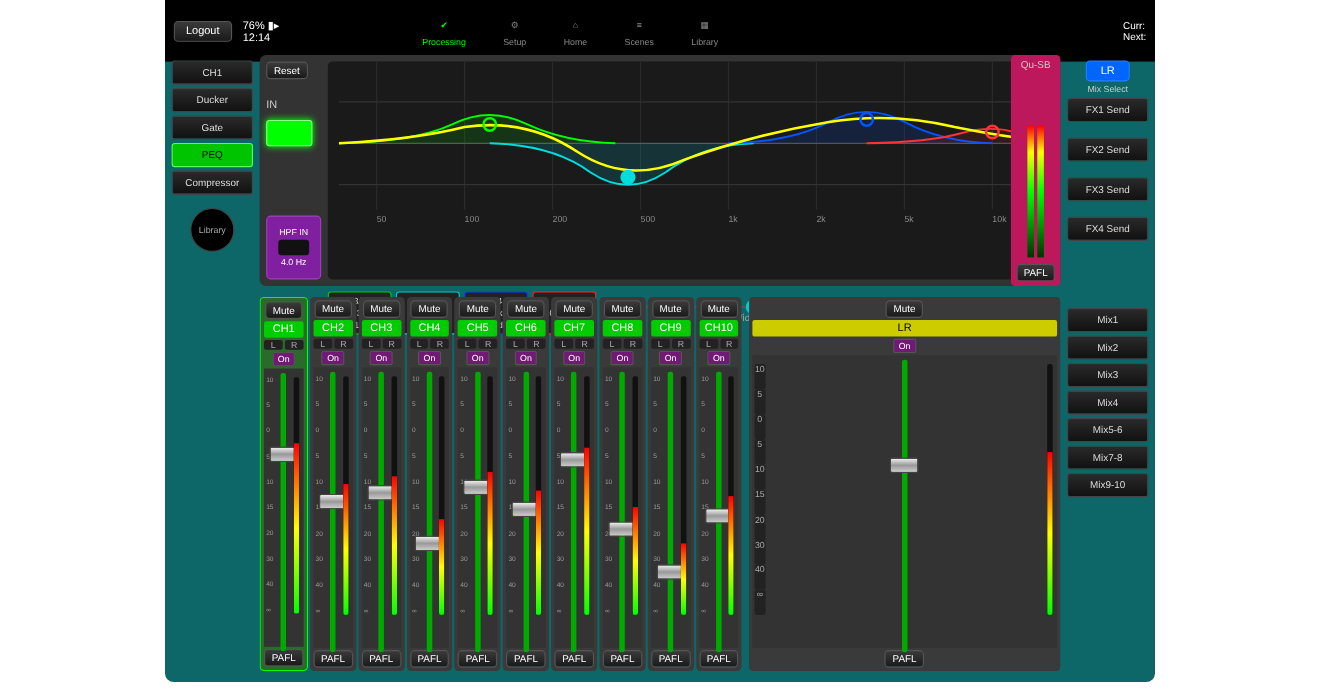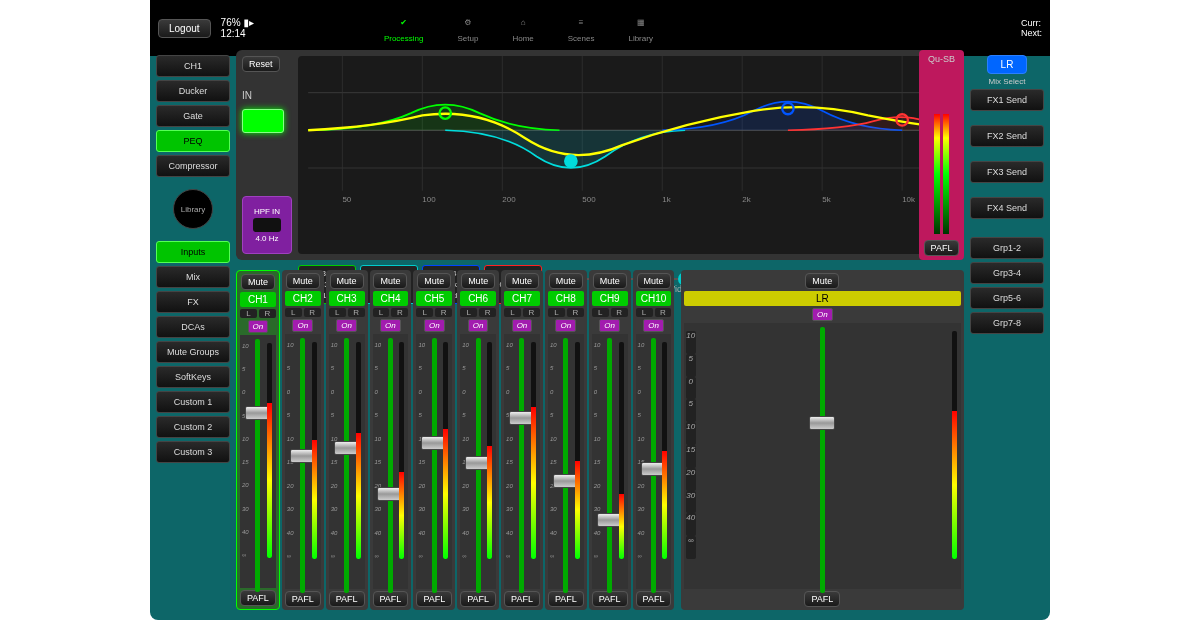--- a/index.html
+++ b/index.html
@@ -28,27 +28,27 @@
 .band { width:58px; background:#222; border:1px solid #555; border-radius:3px; font-size:8px; color:#ddd; text-align:center; padding:2px; }
 .band.g { border-color:#0c0; } .band.c { border-color:#0cc; } .band.b { border-color:#04f; } .band.r { border-color:#f22; }
 .band div { padding:1px 0; }
 .faderrow { position:absolute; left:86px; top:270px; right:86px; bottom:10px; display:flex; gap:2px; overflow:hidden; }
 .strip { width:67px; background:#3a3a3a; border-radius:4px; display:flex; flex-direction:column; align-items:center; padding:3px; gap:2px; position:relative; }
 .strip.sel { background:#2a6a2a; border:1px solid #0f0; }
 .strip.lr .chlbl { background:#cc0; color:#000; }
 .chlbl { background:#0c0; color:#fff; font-size:10px; width:100%; text-align:center; padding:2px; border-radius:2px; }
 .lr { display:flex; gap:2px; width:100%; }
 .lr span { flex:1; background:#222; text-align:center; font-size:8px; color:#aaa; border-radius:2px; }
-.on { background:#a21caf; border:1px solid #555; color:#fff; font-size:8px; padding:1px 4px; border-radius:2px;font-style:italic; }
+.on { background:#701a75; border:1px solid #555; color:#fff; font-size:8px; padding:1px 4px; border-radius:2px; }
 .faderbox { flex:1; width:100%; position:relative; background:#333; display:flex; justify-content:center; }
 .slot { width:5px; height:100%; background:#0a0; border-radius:2px; margin-top:4px; }
 .knob { position:absolute; width:26px; height:14px; background:linear-gradient(#eee,#999,#ccc); border:1px solid #444; border-radius:2px; left:50%; transform:translateX(-50%); }
 .meter { position:absolute; right:4px; top:8px; bottom:30px; width:5px; background:#111; border-radius:2px; overflow:hidden; }
 .meter .fill { position:absolute; bottom:0; width:100%; }
-.scale { position:absolute; left:2px; top:8px; bottom:30px; width:10px; font-size:6px; color:#999; display:flex; flex-direction:column; justify-content:space-between;font-style:italic; }
+.scale { position:absolute; left:2px; top:8px; bottom:30px; width:10px; font-size:6px; color:#999; display:flex; flex-direction:column; justify-content:space-between; }
 .rightbar { position:absolute; right:6px; top:55px; width:74px; display:flex; flex-direction:column; gap:3px; align-items:center; }
 .pafl-rt { position:absolute; right:86px; top:50px; width:45px; height:210px; background:#be185d; border-radius:4px; display:flex; flex-direction:column; align-items:center; padding:4px; }
 .widthsl { position:absolute; bottom:-40px; left:280px; width:200px; text-align:center; }
 .widthsl .track { height:2px; background:#555; position:relative; margin-bottom:4px; }
 .widthsl .dot { width:14px; height:14px; background:#0cc; border-radius:50%; position:absolute; top:-6px; left:50%; }
 .widthsl .lbl { font-size:9px; color:#aaa; }
 svg.eqsvg { width:100%; height:75%; }
 .ticks { font-size:7px; fill:#888; }
 </style>
 </head>
@@ -92,31 +92,20 @@
 
   <div class="leftbar">
     <div id="ltabsA" style="display: flex; flex-direction: column; gap: 3px;">
         <div class="tab">CH1</div>
         <div class="tab">Ducker</div>
         <div class="tab">Gate</div>
         <div class="tab sel">PEQ</div>
         <div class="tab">Compressor</div>
       </div>
     <div class="library">Library</div>
-    <div id="ltabsB" style="display: flex; flex-direction: column; gap: 3px;">
-        <div class="tab sel">Inputs</div>
-        <div class="tab">Mix</div>
-        <div class="tab">FX</div>
-        <div class="tab">DCAs</div>
-        <div class="tab">Mute Groups</div>
-        <div class="tab">SoftKeys</div>
-        <div class="tab">Custom 1</div>
-        <div class="tab">Custom 2</div>
-        <div class="tab">Custom 3</div>
-      </div>
   </div>
 
   <div class="center">
     <div class="resetcol">
       <button class="btn small">Reset</button>
       <div style="font-size:10px;color:#ccc;margin-top:10px">IN</div>
       <div class="inbtn"></div>
       <div style="flex:1"></div>
       <div class="hpf">
         <div class="lbl">HPF IN</div>
@@ -522,21 +511,24 @@
   <div class="rightbar">
     <button class="btn blue" style="width:40px">LR</button>
     <div style="font-size:8px;color:#ccc">Mix Select</div>
     <div id="rp" style="display:flex;flex-direction:column;gap:14px;width:100%">
         <div class="tab">FX1 Send</div>
         <div class="tab">FX2 Send</div>
         <div class="tab">FX3 Send</div>
         <div class="tab">FX4 Send</div>
       </div>
     <div style="height:12px"></div>
-    <div id="rg" style="display:flex;flex-direction:column;gap:3px;width:100%">
-        <div class="tab">Grp1-2</div>
-        <div class="tab">Grp3-4</div>
-        <div class="tab">Grp5-6</div>
-        <div class="tab">Grp7-8</div>
-      </div>
     <div style="height:40px"></div>
+    <div id="rm" style="display:flex;flex-direction:column;gap:3px;width:100%">
+        <div class="tab">Mix1</div>
+        <div class="tab">Mix2</div>
+        <div class="tab">Mix3</div>
+        <div class="tab">Mix4</div>
+        <div class="tab">Mix5-6</div>
+        <div class="tab">Mix7-8</div>
+        <div class="tab">Mix9-10</div>
+      </div>
   </div>
 </div>
 
 </body></html>

